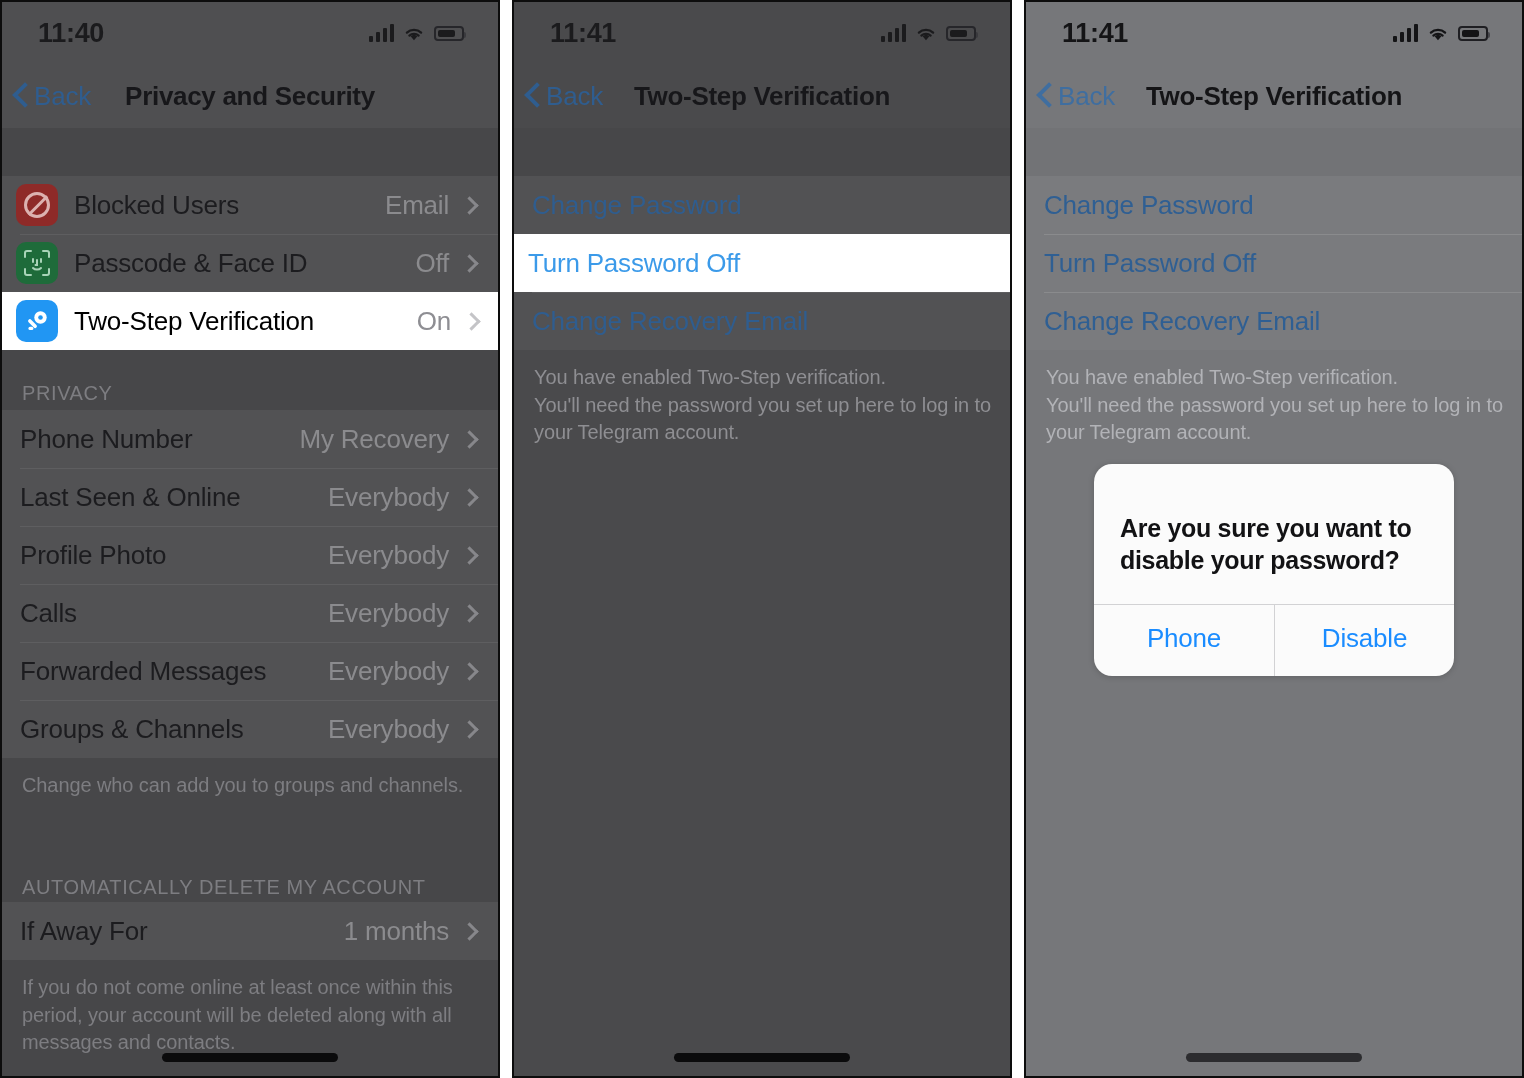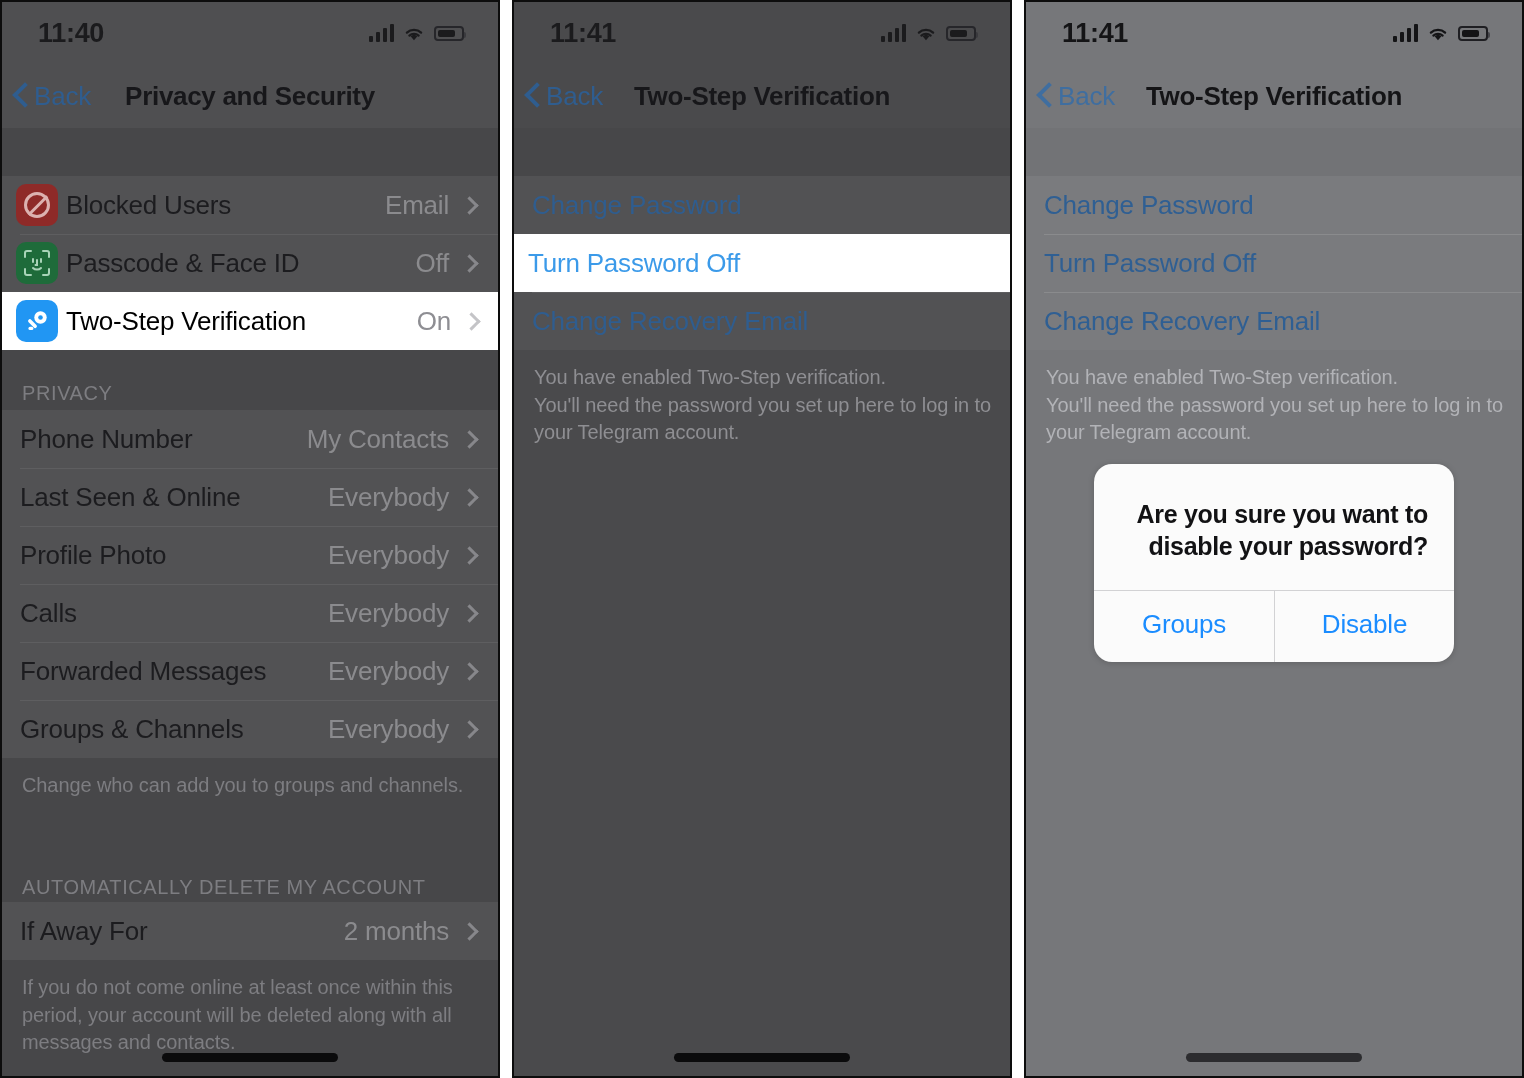--- a/index.html
+++ b/index.html
@@ -140,21 +140,21 @@
     position: relative;
     cursor: pointer;
   }
   .row + .row::before {
     content: "";
     position: absolute; left: 18px; right: 0; top: 0;
     height: 1px;
   }
   .dim-a .row + .row::before, .dim-b .row + .row::before { background: rgba(255,255,255,0.07); }
   .row.with-icon { padding-left: 14px; }
-  .row.with-icon .rlabel { padding-left: 8px; }
+  .row.with-icon .rlabel { padding-left: 16px; }
 
   .appicon {
     width: 42px; height: 42px;
     border-radius: 10px;
     flex: 0 0 auto;
     display: flex; align-items: center; justify-content: center;
     position: relative;
   }
   .rlabel { font-size: 26px; letter-spacing: -0.2px; flex: 1 1 auto; }
   .rvalue { font-size: 26px; letter-spacing: -0.2px; margin-right: 14px; }
@@ -263,22 +263,22 @@
     transform: translateX(-50%);
     top: 462px;
     width: 360px;
     background: #fbfbfb;
     border-radius: 18px;
     overflow: hidden;
     box-shadow: 0 1px 6px rgba(0,0,0,0.18);
     z-index: 20;
   }
   .alert-title {
-    padding: 34px 26px 28px;
-    text-align: right;
+    padding: 48px 26px 28px;
+    text-align: left;
     font-size: 25px;
     font-weight: bold;
     line-height: 1.28;
     color: #121214;
     letter-spacing: -0.3px;
   }
   .alert-buttons {
     display: flex;
     border-top: 1px solid #d2d2d4;
   }
@@ -377,21 +377,21 @@
         </div>
       </div>
 
       <div class="section-gap" style="height:60px;padding-top:32px">
         <div class="sectionhdr">PRIVACY</div>
       </div>
 
       <div class="group">
         <div class="row">
           <div class="rlabel">Phone Number</div>
-          <div class="rvalue">My Contacts</div>
+          <div class="rvalue">My Recovery</div>
           <span class="chev-right"></span>
         </div>
         <div class="row">
           <div class="rlabel">Last Seen &amp; Online</div>
           <div class="rvalue">Everybody</div>
           <span class="chev-right"></span>
         </div>
         <div class="row">
           <div class="rlabel">Profile Photo</div>
           <div class="rvalue">Everybody</div>
@@ -418,21 +418,21 @@
         <div class="footnote">Change who can add you to groups and channels.</div>
       </div>
 
       <div class="section-gap" style="height:48px;padding-top:22px">
         <div class="sectionhdr">AUTOMATICALLY DELETE MY ACCOUNT</div>
       </div>
 
       <div class="group">
         <div class="row">
           <div class="rlabel">If Away For</div>
-          <div class="rvalue">2 months</div>
+          <div class="rvalue">1 months</div>
           <span class="chev-right"></span>
         </div>
       </div>
 
       <div class="section-gap" style="height:116px">
         <div class="footnote">If you do not come online at least once within this period, your account will be deleted along with all messages and contacts.</div>
       </div>
 
       <div class="group">
         <div class="row">
@@ -535,21 +535,21 @@
         <div class="linkrow">Change Recovery Email</div>
       </div>
 
       <div class="footnote" style="white-space:pre-line">You have enabled Two-Step verification.
 You'll need the password you set up here to log in to your Telegram account.</div>
     </div>
 
     <div class="alert">
       <div class="alert-title">Are you sure you want to disable your password?</div>
       <div class="alert-buttons">
-        <div class="alert-btn">Groups</div>
+        <div class="alert-btn">Phone</div>
         <div class="alert-btn">Disable</div>
       </div>
     </div>
 
     <div class="home-ind"></div>
   </div>
 
 </div>
 
 </body></html>

